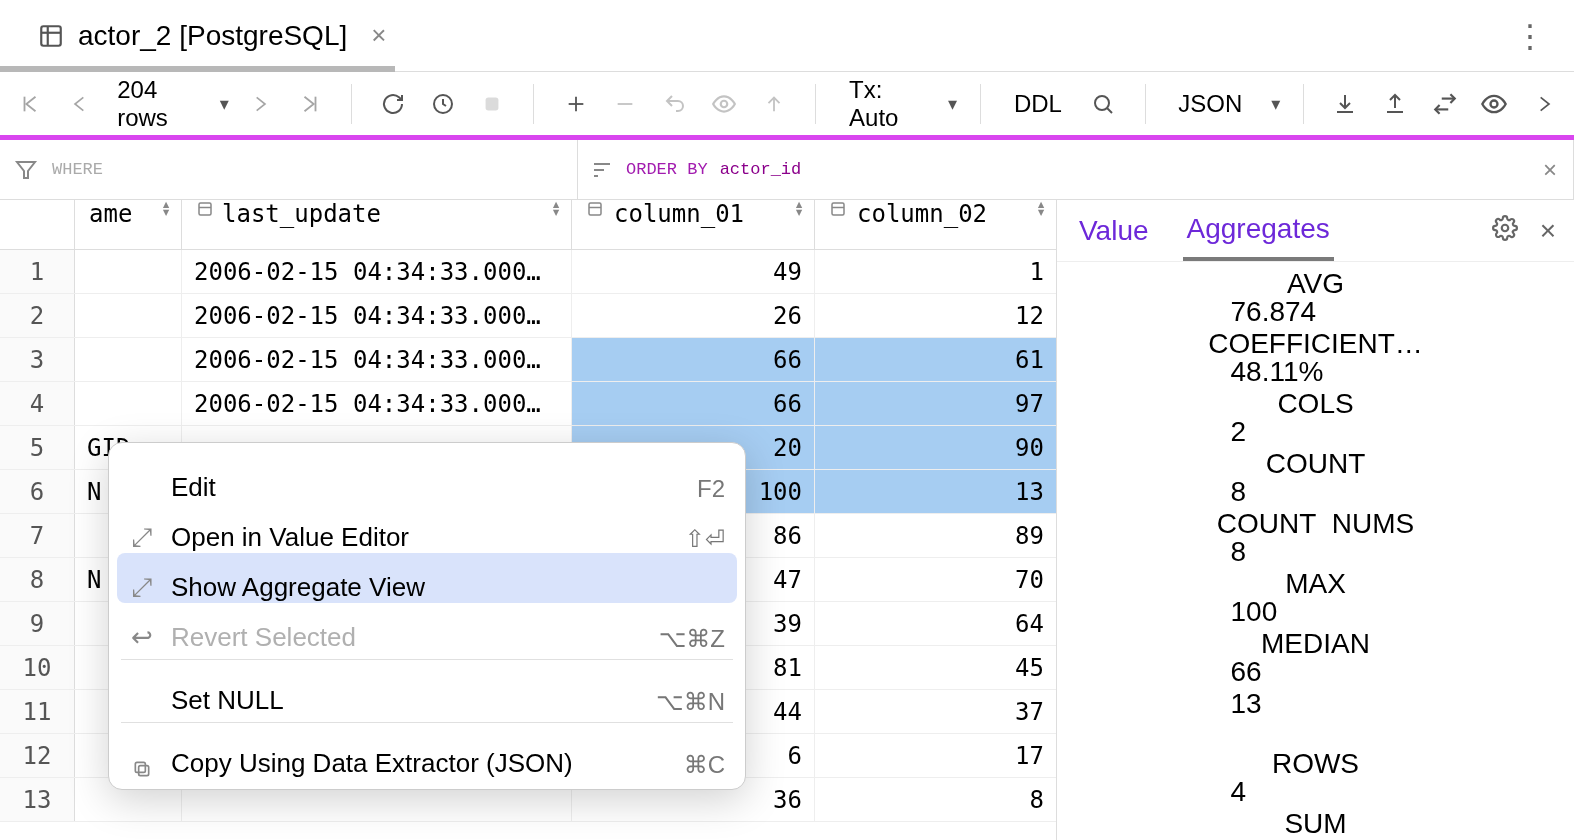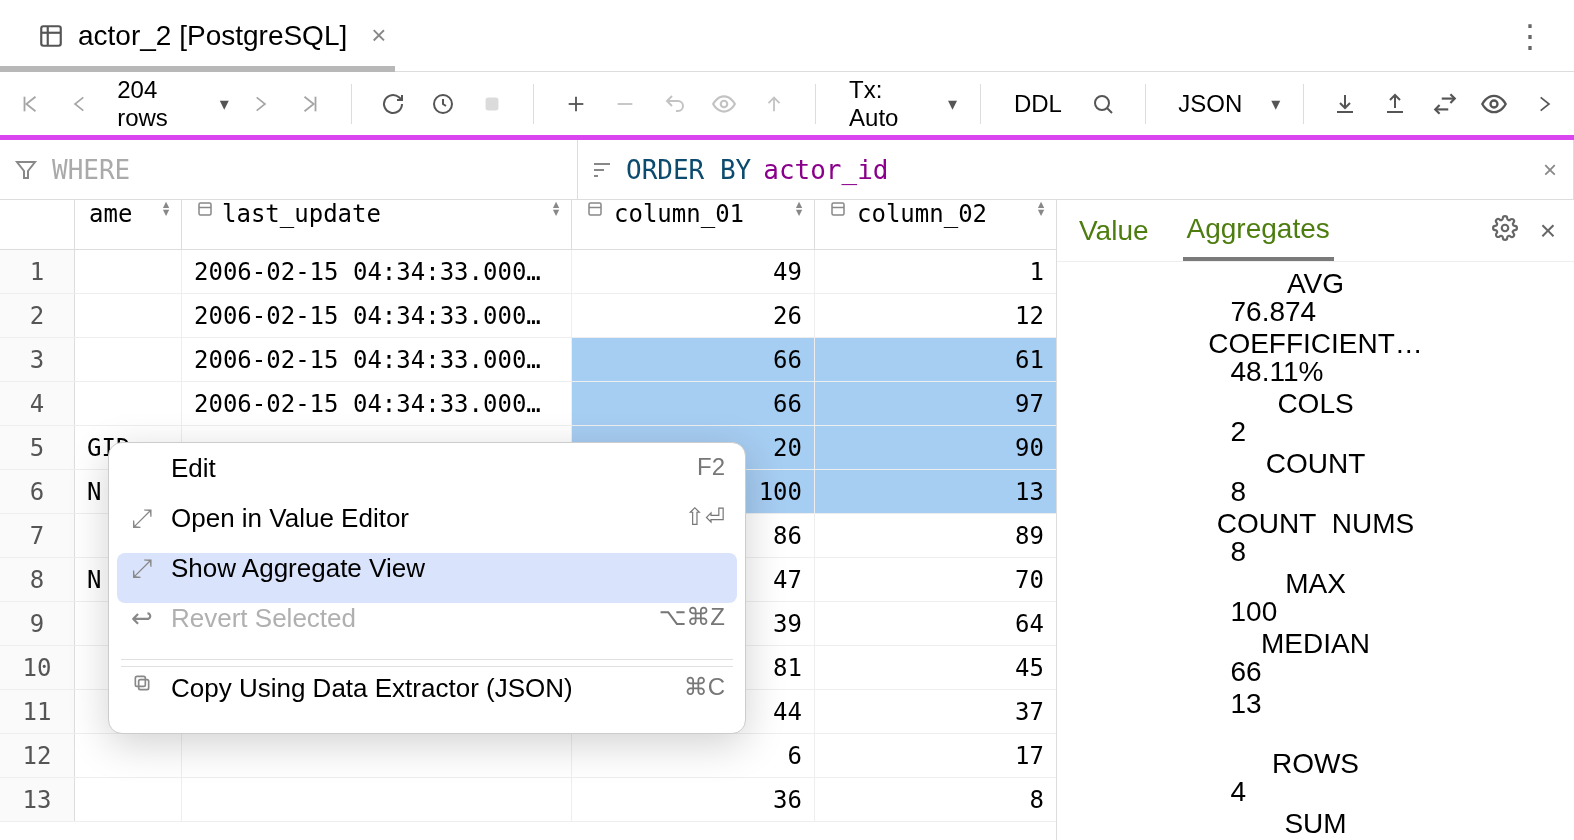--- a/index.html
+++ b/index.html
@@ -21,21 +21,21 @@
   .tb-btn.disabled svg { opacity: 0.35; }
   .tb-sep { width: 1px; height: 40px; background: #ddd; margin: 0 10px; }
   .rows-label { font-size: 24px; padding: 0 6px; }
   .tb-text { font-size: 24px; padding: 0 10px; }
   .chev { font-size: 18px; color: #555; margin-left: 6px; }
 
   
   .filter-row { display: flex; height: 60px; border-bottom: 1px solid #ddd; }
   .filter-where { flex: 0 0 578px; display: flex; align-items: center; padding-left: 14px; gap: 14px; border-right: 1px solid #ddd; }
   .filter-orderby { flex: 1; display: flex; align-items: center; padding-left: 12px; gap: 12px; border-right: 1px solid #ddd; position: relative; }
-  .where-ph, .orderby-kw { font-size: 26px; }
+  .where-ph, .orderby-kw { font-size: 17px; font-family: Liberation Mono, monospace; }
   .filter-close { position: absolute; right: 16px; color: #888; font-size: 24px; }
 
   
   .main { display: flex; height: calc(840px - 72px - 68px - 60px); }
   .grid-area { flex: 0 0 1057px; overflow: hidden; border-right: 1px solid #ddd; position: relative; }
   .side-panel { flex: 1; display: flex; flex-direction: column; overflow: hidden; }
 
   
   .col-headers { display: flex; height: 50px; border-bottom: 1px solid #ddd; }
   .rownum-hdr { flex: 0 0 75px; border-right: 1px solid #ddd; }
@@ -54,30 +54,30 @@
   .rownum { flex: 0 0 75px; display:flex; align-items:center; justify-content:center; font-size: 24px; color:#555; border-right:1px solid #ddd; background:#fafafa; }
   .cell { display:flex; align-items:center; padding: 0 12px; font-size: 24px; border-right:1px solid #eee; overflow:hidden; white-space:nowrap; }
   .cell-ame { flex:0 0 107px; }
   .cell-lu  { flex:0 0 390px; }
   .cell-c1  { flex:0 0 243px; justify-content:flex-end; }
   .cell-c2  { flex:0 0 242px; justify-content:flex-end; }
   .trunc::after { content:"…"; }
 
   
   .context-menu { position:absolute; left:108px; top:242px; width:638px; background:#fff; border:1px solid #ccc; border-radius:14px; box-shadow:0 10px 40px rgba(0,0,0,0.18); padding:10px 0; z-index:50; }
-  .cm-item { display:flex; align-items:flex-start; height:50px; padding:0 20px 0 18px; font-size:26px; gap:14px; }
+  .cm-item { display:flex; align-items:flex-end; height:50px; padding:0 20px 0 18px; font-size:26px; gap:14px; }
   .cm-item.disabled { color:#b0b0b0; }
   .cm-item.hover { background:#d9e3fb; border-radius:8px; margin:0 8px; padding-left:10px; }
   .cm-icon { width:30px; display:flex; justify-content:center; color:#888; }
   .cm-shortcut { margin-left:auto; color:#777; font-size:24px; }
   .cm-sep { height:1px; background:#e0e0e0; margin:6px 12px; }
 
   
   .sp-tabs { display:flex; align-items:center; height:62px; padding:0 18px; gap:30px; border-bottom:1px solid #eee; }
-  .sp-tab { font-size:28px; padding:12px 4px; color:#4d7c0f; }
+  .sp-tab { font-size:28px; padding:12px 4px; color:#6d28d9; }
   .sp-tab.active { border-bottom:4px solid #7a7a7a; }
   .sp-actions { margin-left:auto; display:flex; gap:22px; color:#666; }
   .agg-list { flex:1; overflow:auto; padding: 6px 0; }
   .agg-row { display:flex; align-items:center; height:60px; padding:0 22px; font-size:28px;flex-direction:column; }
   .agg-name { flex:1; overflow:hidden; text-overflow:ellipsis; white-space:nowrap; }
   .agg-val { width:170px; }
 
   svg { display:block; }
 </style>
 </head>
@@ -234,21 +234,21 @@
     <span class="where-ph mono" style="color:#aaa;">WHERE</span>
   </div>
   <div class="filter-orderby">
     <span>
         <svg width="24" height="24" viewBox="0 0 24 24" fill="none" stroke="#888" stroke-width="2">
           <line x1="4" y1="6" x2="20" y2="6"></line>
           <line x1="4" y1="12" x2="14" y2="12"></line>
           <line x1="4" y1="18" x2="8" y2="18"></line>
         </svg>
       </span>
-    <span class="orderby-kw mono" style="color:#0c4a6e;">ORDER BY</span>
+    <span class="orderby-kw mono" style="color:#a21caf;">ORDER BY</span>
     <span class="orderby-kw mono" style="color:#8b008b;">actor_id</span>
     <span class="filter-close">×</span>
   </div>
 </div>
 
 <div class="main">
   <div class="grid-area">
     <div class="col-headers">
       <div class="rownum-hdr"></div>
       <div class="col-hdr col-ame mono">
@@ -394,20 +394,25 @@
       <div class="cm-item hover">
         <span class="cm-icon">⤢</span>
         <span>Show Aggregate View</span>
       </div>
       <div class="cm-item disabled">
         <span class="cm-icon">↩</span>
         <span>Revert Selected</span>
         <span class="cm-shortcut">⌥⌘Z</span>
       </div>
       <div class="cm-sep"></div>
+      <div class="cm-item">
+        <span class="cm-icon"></span>
+        <span>Set NULL</span>
+        <span class="cm-shortcut">⌥⌘N</span>
+      </div>
       <div class="cm-sep"></div>
       <div class="cm-item">
         <span class="cm-icon">
             <svg width="20" height="20" viewBox="0 0 24 24" fill="none" stroke="#888" stroke-width="2">
               <rect x="8" y="8" width="12" height="12" rx="2"></rect>
               <rect x="4" y="4" width="12" height="12" rx="2"></rect>
             </svg>
           </span>
         <span>Copy Using Data Extractor (JSON)</span>
         <span class="cm-shortcut">⌘C</span>

